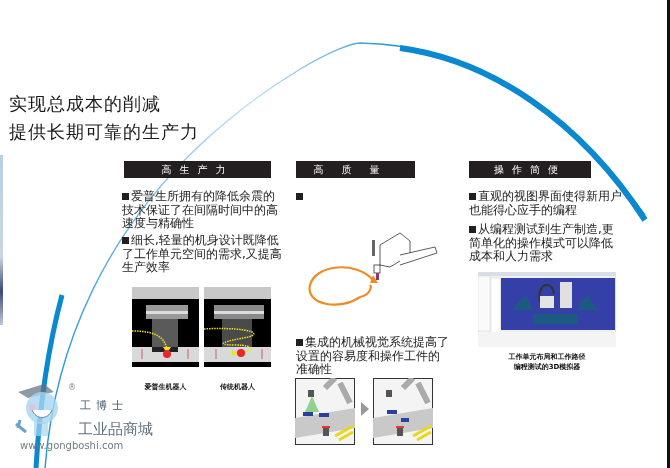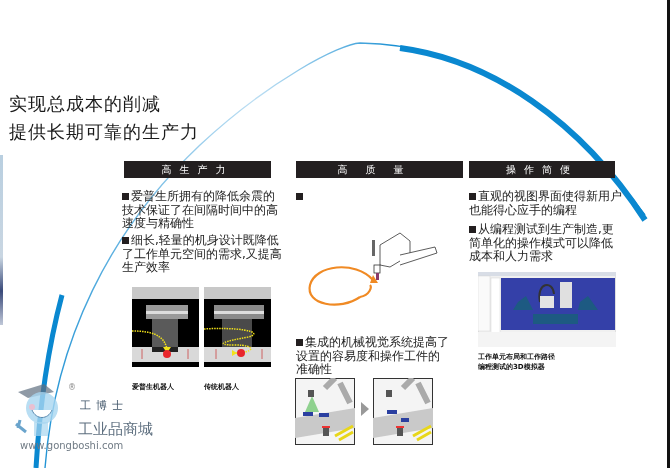--- a/index.html
+++ b/index.html
@@ -4,21 +4,21 @@
 <style>
   html, body { margin:0; padding:0; }
   body { width:670px; height:468px; position:relative; overflow:hidden; background:#ffffff; font-family:"DejaVu Sans", sans-serif; color:#222; }
   .abs { position:absolute; }
   .right-edge { position:absolute; left:667px; top:0; width:3px; height:468px; background:#111; }
   .left-strip { position:absolute; left:0; top:155px; width:3px; height:170px; background:linear-gradient(#b9cfe0,#c9d6e2 60%, #3a4a7a 80%, #c0c8d8); }
   .title { position:absolute; left:9px; width:670px; text-align:left; font-size:18px; color:#1a1a1a; letter-spacing:1px; }
   .col-header { position:absolute; height:17px; background:#231f20; color:#fff; font-size:10px; text-align:center; line-height:17px; letter-spacing:8px; }
   .bullet { position:absolute; font-size:12px; line-height:13.5px; color:#222; }
   .bullet .sq { display:inline-block; width:7px; height:7px; background:#231f20; margin-right:2px; vertical-align:0px; }
-  .caption { position:absolute; font-size:7px; color:#111; text-align:left; font-weight:bold; }
+  .caption { position:absolute; font-size:7px; color:#111; text-align:center; font-weight:bold; }
   .photo { position:absolute; background:#000; overflow:hidden; }
   .logo-text { position:absolute; color:#3e5367; }
 </style>
 </head>
 <body>
 
 <svg class="abs" style="left:0;top:0" width="670" height="468" viewBox="0 0 670 468">
   <defs>
     <linearGradient id="arcg" x1="0" y1="0" x2="1" y2="0">
       <stop offset="0" stop-color="#0a88d0" stop-opacity="0.9"></stop>
@@ -67,21 +67,21 @@
     <line x1="12" y1="62" x2="12" y2="72" stroke="#c44" stroke-width="0.8"></line>
     <line x1="58" y1="62" x2="58" y2="72" stroke="#c44" stroke-width="0.8"></line>
     <path d="M0 42 C 30 40, 62 44, 45 50 C 20 54, 10 58, 30 58 C 55 58, 50 66, 30 66" fill="none" stroke="#f2e21a" stroke-width="1.5" stroke-dasharray="1.5 1"></path>
     <polygon points="28,63 28,69 33,66" fill="#f2e21a"></polygon>
     <circle cx="37" cy="66" r="4" fill="#e8262c"></circle>
   </svg>
 </div>
 <div class="caption" style="left:132px;top:382px;width:67px">爱普生机器人</div>
 <div class="caption" style="left:204px;top:382px;width:67px">传统机器人</div>
 
-<div class="col-header" style="left:296px;top:161px;width:167px;letter-spacing:18px">高质量</div>
+<div class="col-header" style="left:296px;top:161px;width:119px;letter-spacing:18px">高质量</div>
 <div class="bullet" style="left:296px;top:190px;width:155px"><span class="sq"></span></div>
 
 <svg class="abs" style="left:300px;top:225px" width="140" height="95" viewBox="0 0 140 95">
   <path d="M70 60 C 72 62, 70 70, 60 72 M 60 72 C 40 86, 5 80, 10 60 C 15 40, 55 35, 73 55" fill="none" stroke="#f08a24" stroke-width="2.2"></path>
   <polygon points="73,50 78,58 70,58" fill="#f08a24"></polygon>
   <path d="M80 20 L 100 8 L 110 16 L 110 30 L 90 42 L 80 40 Z" fill="#fff" stroke="#333" stroke-width="0.8"></path>
   <path d="M100 30 L 135 22 L 137 28 L 100 40" fill="#fff" stroke="#333" stroke-width="0.8"></path>
   <rect x="72" y="15" width="3" height="16" fill="#666"></rect>
   <rect x="74" y="40" width="6" height="8" fill="#fff" stroke="#333" stroke-width="0.8"></rect>
   <rect x="76" y="48" width="3" height="7" fill="#8a3b6a"></rect>
@@ -109,21 +109,21 @@
   <polygon points="0,40 60,30 60,50 0,60" fill="#c9c9c9"></polygon>
   <rect x="13" y="12" width="6" height="7" fill="#555"></rect>
   <rect x="14" y="32" width="10" height="4" fill="#2a3fa0"></rect>
   <rect x="28" y="40" width="8" height="4" fill="#2a3fa0"></rect>
   <rect x="24" y="50" width="6" height="8" fill="#555"></rect>
   <rect x="23" y="48" width="8" height="2" fill="#e33"></rect>
   <path d="M30 10 L 40 0 M 45 5 L 55 25" stroke="#aaa" stroke-width="6"></path>
   <path d="M40 58 L 58 48 M 44 62 L 58 54" stroke="#e8d71a" stroke-width="3"></path>
 </svg>
 
-<div class="col-header" style="left:469px;top:161px;width:146px">操作简便</div>
+<div class="col-header" style="left:469px;top:161px;width:122px">操作简便</div>
 <div class="bullet" style="left:469px;top:190px;width:155px"><span class="sq"></span><span>直观的视图界面使得新用户也能得心应手的编程</span></div>
 <div class="bullet" style="left:469px;top:223px;width:155px"><span class="sq"></span><span>从编程测试到生产制造,更简单化的操作模式可以降低成本和人力需求</span></div>
 
 <svg class="abs" style="left:478px;top:272px" width="138" height="75" viewBox="0 0 138 75">
   <rect x="0" y="0" width="138" height="75" fill="#f0f0f0" stroke="#bbb" stroke-width="0.6"></rect>
   <rect x="0" y="0" width="138" height="4" fill="#d8dde6"></rect>
   <rect x="0" y="4" width="12" height="55" fill="#fafafa" stroke="#ccc" stroke-width="0.4"></rect>
   <rect x="13" y="6" width="9" height="55" fill="#fff" stroke="#ccc" stroke-width="0.4"></rect>
   <rect x="23" y="6" width="114" height="52" fill="#3440a8"></rect>
   <path d="M40 30 L 48 24 L 55 38 L 35 38 Z" fill="#1d5a82"></path>

